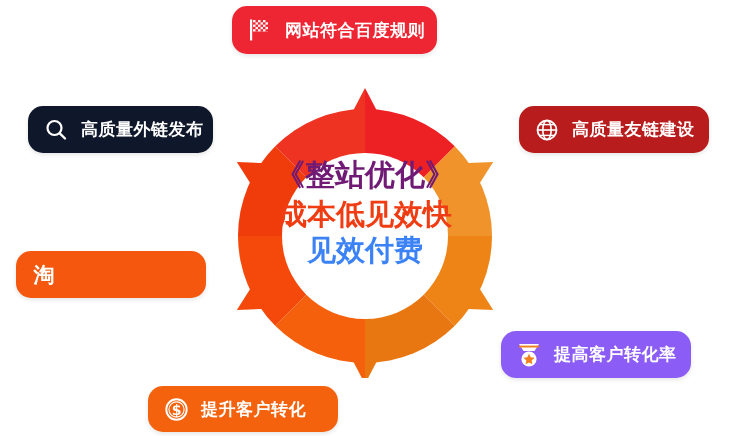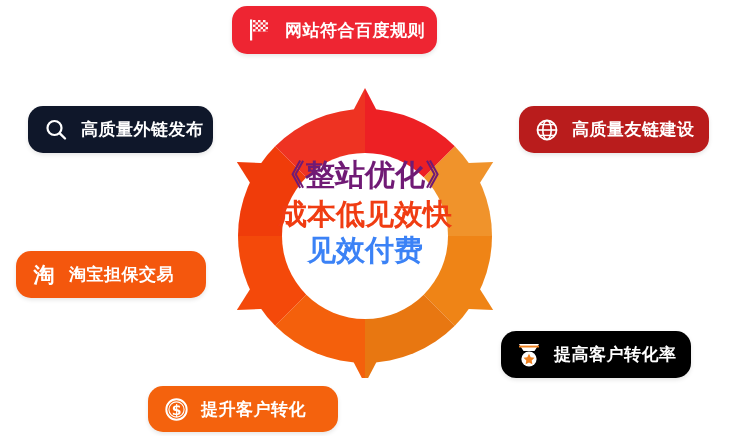--- a/index.html
+++ b/index.html
@@ -201,24 +201,23 @@
     <span class="badge-label">高质量友链建设</span>
   </div>
 
   <div class="badge" id="badge-left-mid" style="background:#F4570D;">
     <span class="badge-icon">
       <svg class="svg-icon" width="28" height="28" viewBox="0 0 28 28" xmlns="http://www.w3.org/2000/svg">
         <rect x="1" y="2" width="26" height="24" rx="5" fill="#F4570D"></rect>
         <text x="14" y="21" text-anchor="middle" font-family="DejaVu Sans, Liberation Sans, sans-serif" font-size="21" font-weight="bold" fill="#ffffff">淘</text>
       </svg>
     </span>
-    <span class="badge-label">淘宝担保交易</span>
-  </div>
-
-  <div class="badge" id="badge-right-bot" style="background:#000000;">
+  </div>
+
+  <div class="badge" id="badge-right-bot" style="background:#8b5cf6;">
     <span class="badge-icon">
       <svg class="svg-icon" width="28" height="28" viewBox="0 0 28 28" xmlns="http://www.w3.org/2000/svg">
         <polygon points="4,3 24,3 19.5,10 8.5,10" fill="#ffffff"></polygon>
         <rect x="4" y="4.6" width="20" height="1.9" fill="#F0811F"></rect>
         <circle cx="14" cy="18" r="7.6" fill="#ffffff"></circle>
         <polygon points="14,12.8 15.7,16.3 19.5,16.8 16.7,19.4 17.4,23.2 14,21.4 10.6,23.2 11.3,19.4 8.5,16.8 12.3,16.3" fill="#F0811F"></polygon>
       </svg>
     </span>
     <span class="badge-label">提高客户转化率</span>
   </div>

